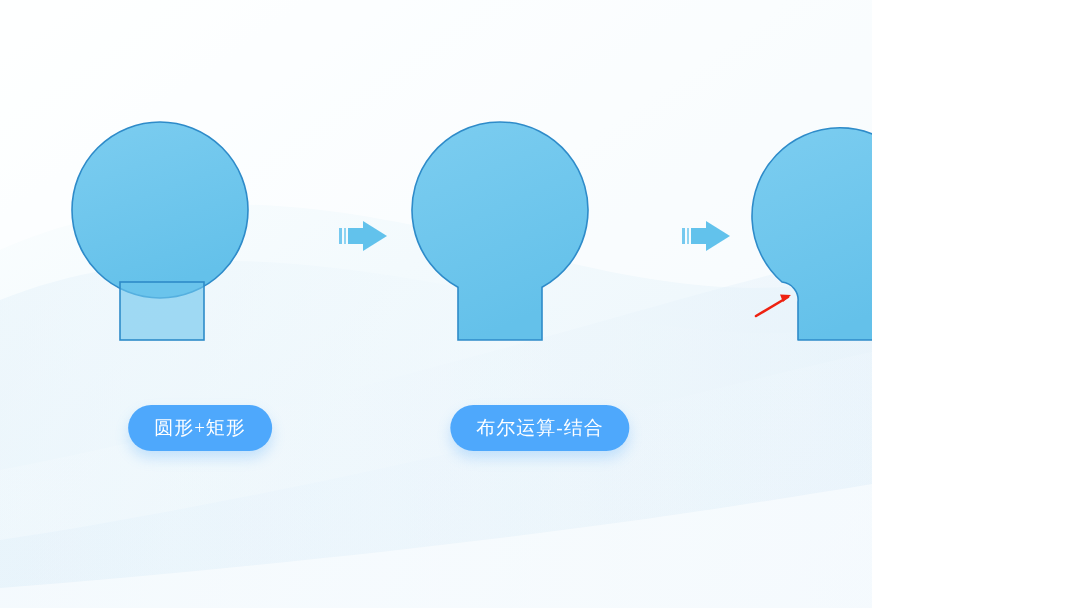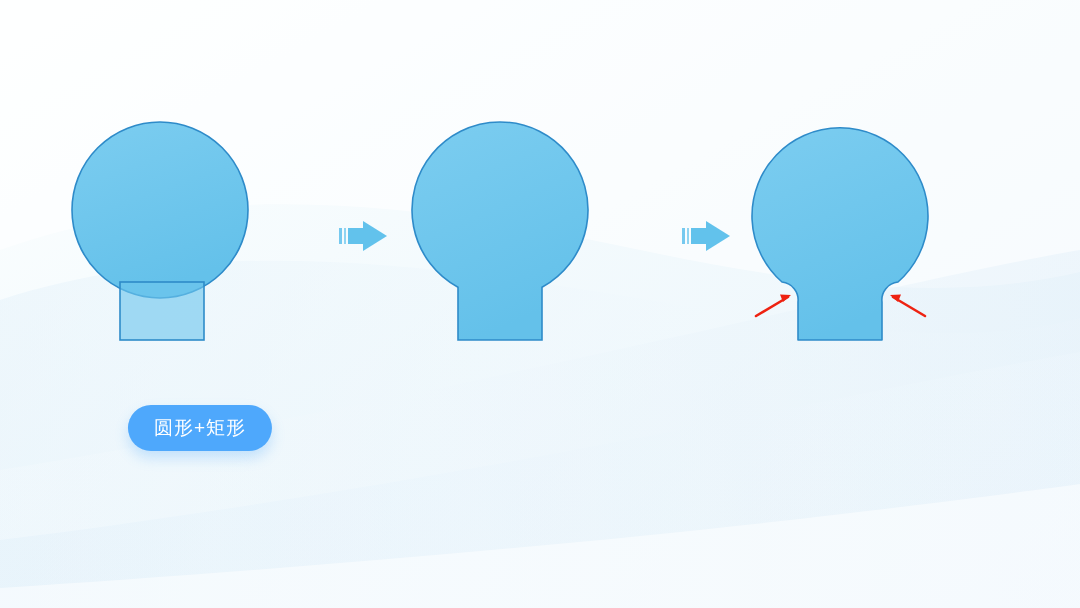--- a/index.html
+++ b/index.html
@@ -2,24 +2,24 @@
 <html><head>
 <meta charset="utf-8">
 <style>
   html, body {
     margin: 0;
     padding: 0;
     background: #ffffff;
   }
   #slide {
     position: relative;
-    width: 1080px;
+    width: 872px;
     height: 608px;
     overflow: hidden;
-    font-family: Liberation Sans, sans-serif;
+    font-family: Liberation Serif, serif;
     background: linear-gradient(160deg, #fbfeff 0%, #f4fafd 30%, #eef6fb 60%, #f2f8fc 100%);
   }
   
   .bg-waves {
     position: absolute;
     inset: 0;
     width: 100%;
     height: 100%;
     pointer-events: none;
   }
@@ -157,20 +157,23 @@
           </defs>
 
           <path d="M 48,167.3
                    L 48,220
                    L 132,220
                    L 132,167.3
                    A 88,88 0 1 0 48,167.3
                    Z" fill="url(#fill2)" stroke="#2e8bc9" stroke-width="1.6" stroke-linejoin="miter"></path>
         </svg>
       </div>
+      <div class="label-pill">
+        <span>布尔运算-结合</span>
+      </div>
     </div>
 
     <div class="connector connector-2">
       <svg width="60" height="54" viewBox="0 0 60 54">
         <rect x="4" y="16" width="3" height="16" fill="#76c9ef"></rect>
         <rect x="9" y="16" width="2" height="16" fill="#8fd4f2"></rect>
         <rect x="13" y="16" width="15" height="16" fill="#62c2ec"></rect>
         <path d="M28,9 L28,39 L52,24 Z" fill="#62c2ec"></path>
       </svg>
     </div>

